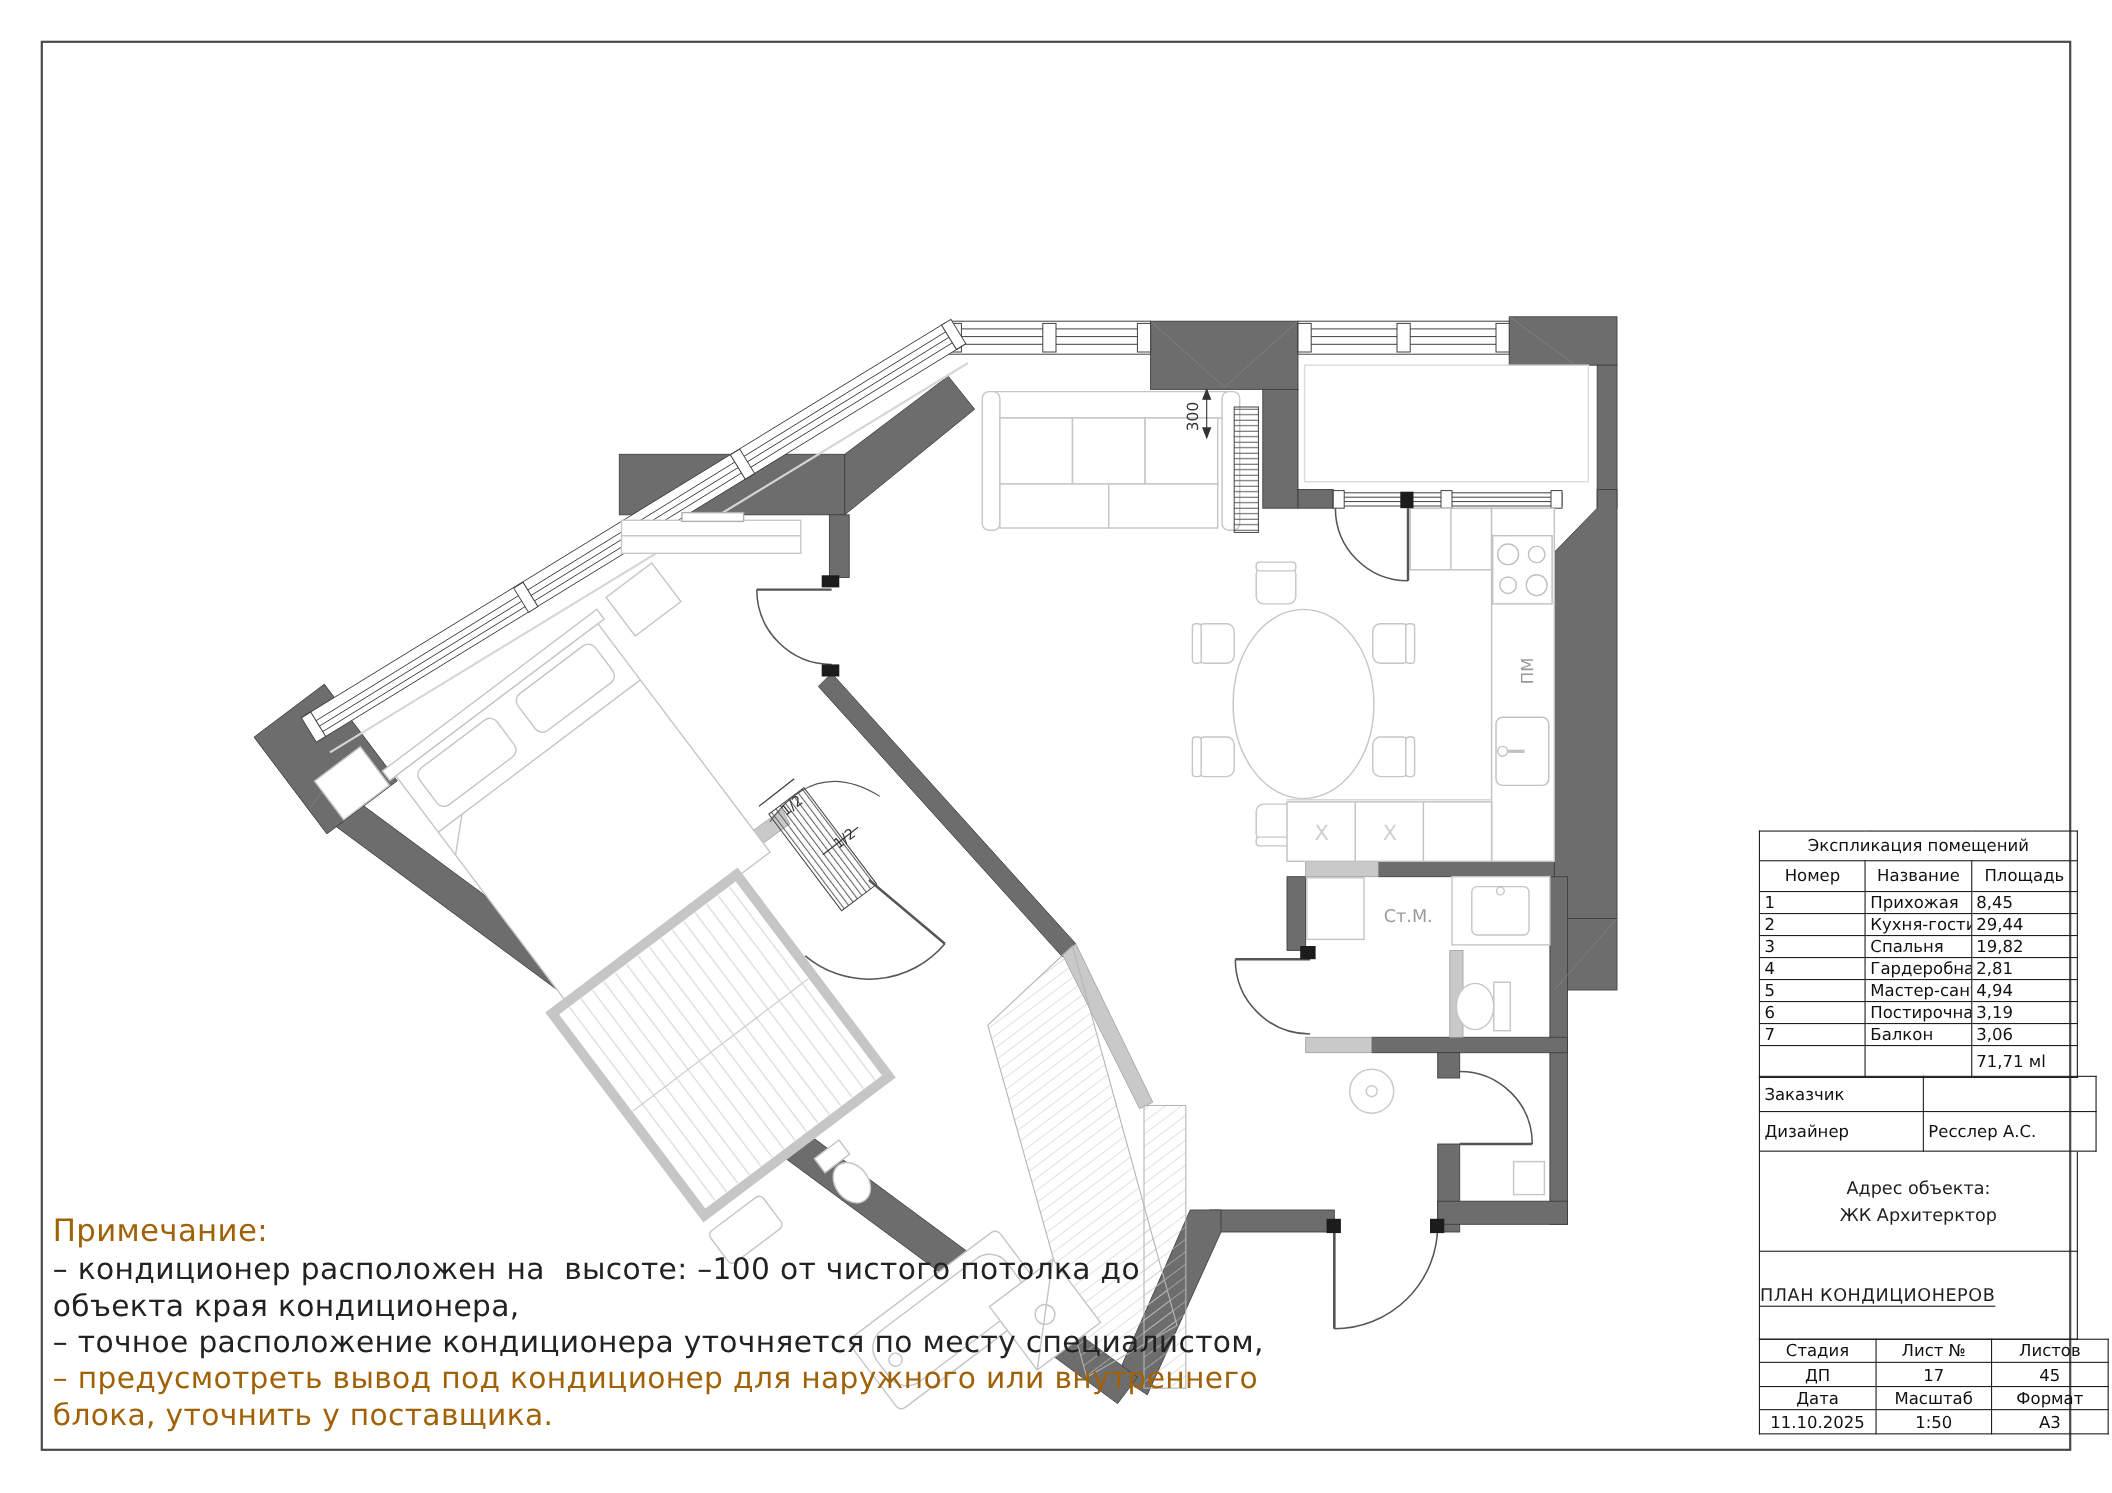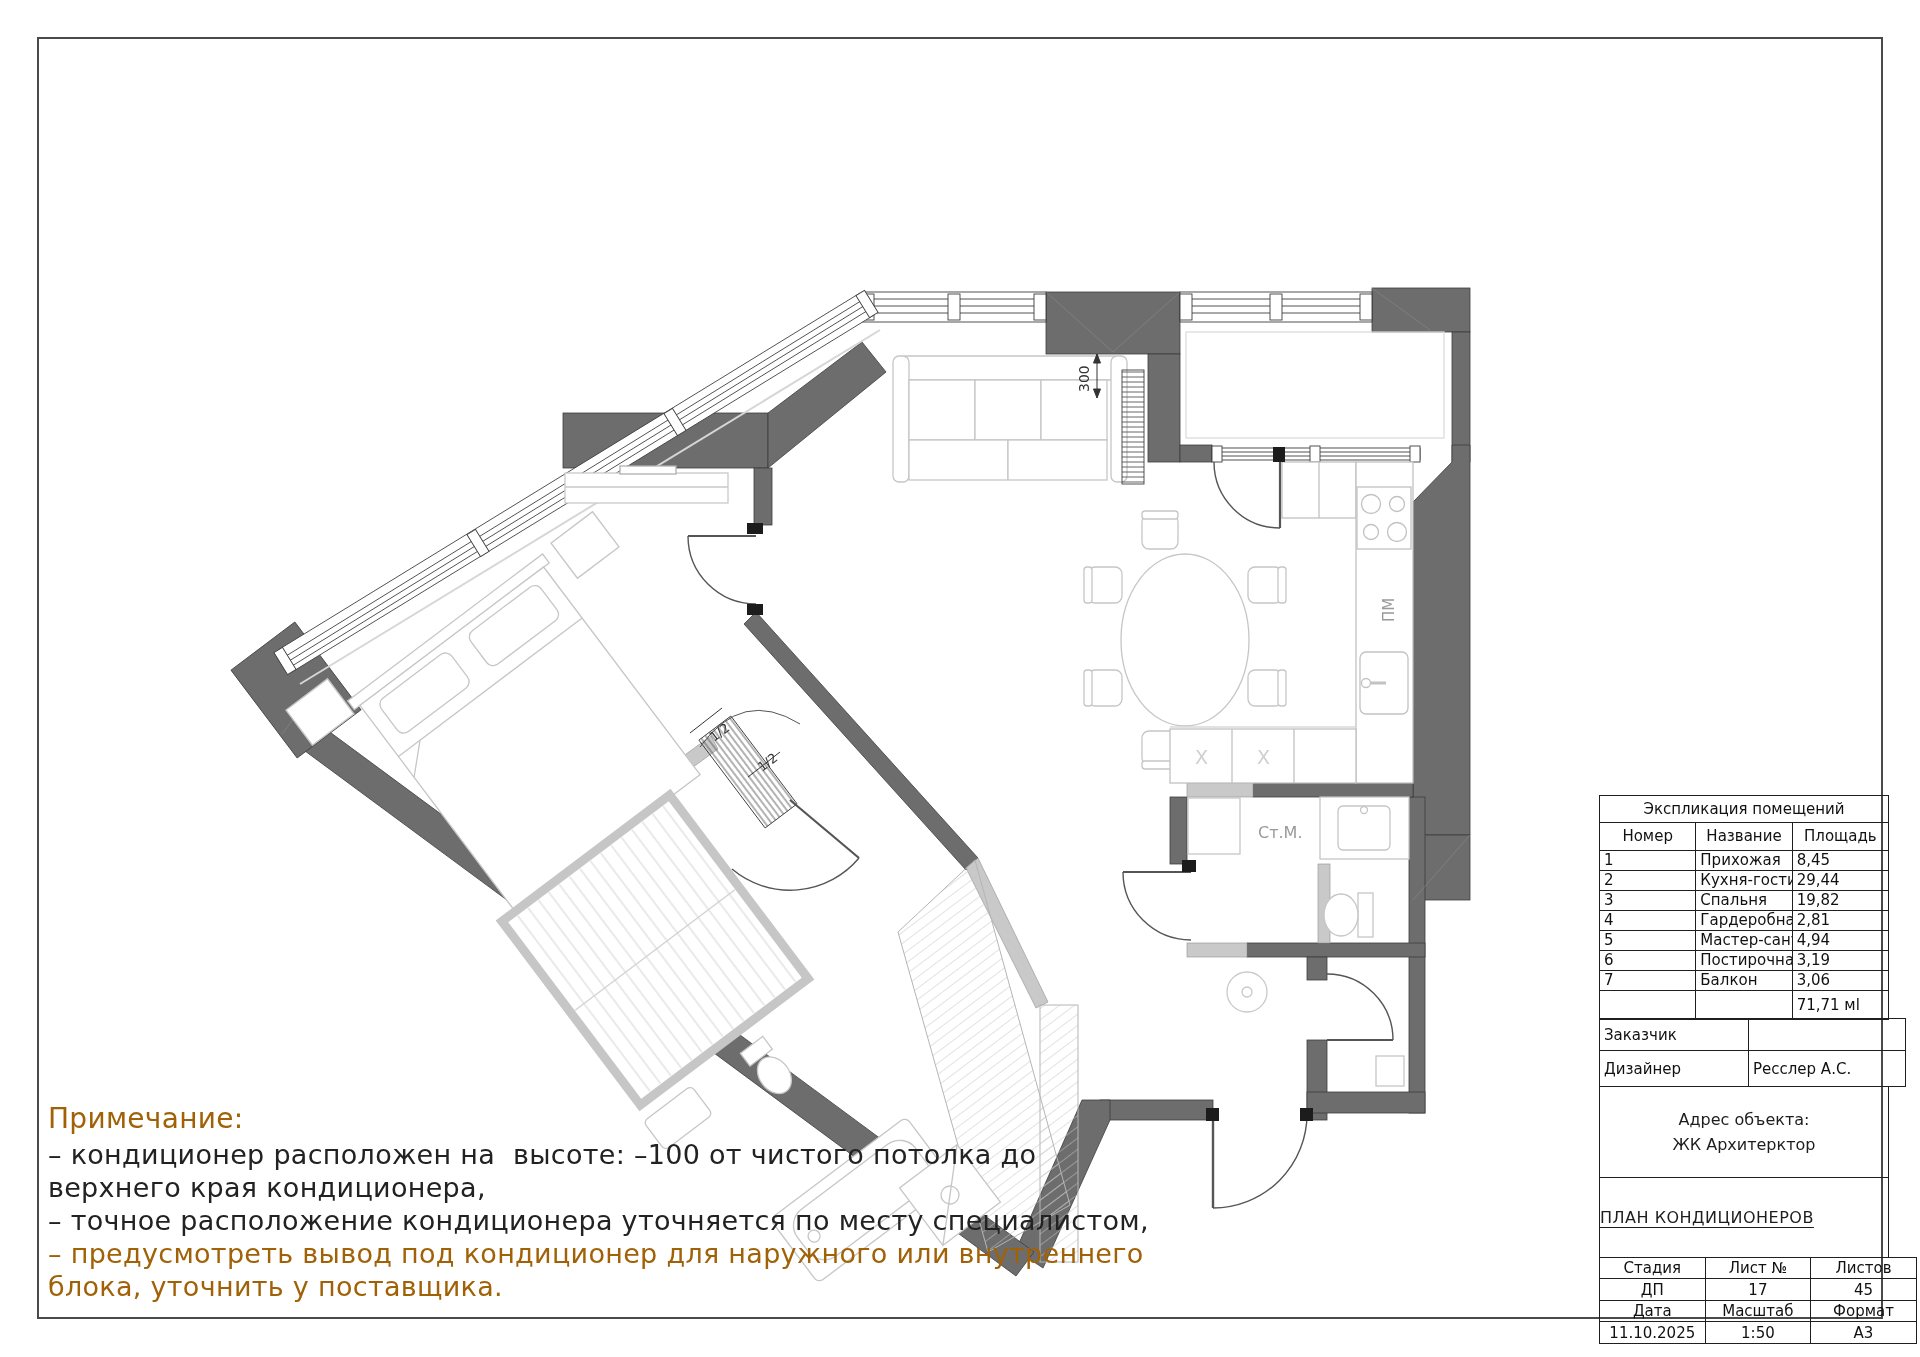--- a/index.html
+++ b/index.html
@@ -6,21 +6,21 @@
   body{width:1920px;height:1357px;position:relative;overflow:hidden;
        font-family:"DejaVu Sans","Liberation Sans",sans-serif;color:#1d1d1d;}
   #plan-svg{position:absolute;left:0;top:0;}
   
   .notes{position:absolute;left:48px;top:1102px;width:1080px;}
   .notes div{font-size:27px;line-height:33px;letter-spacing:.3px;white-space:pre;}
   .notes .n-title{font-size:28px;margin-bottom:3px;}
   .red{color:#a16207;}
   .blk{color:#222;}
   
-  .tblock{position:absolute;left:1583px;top:796px;width:290px;padding-left:16px;}
+  .tblock{position:absolute;left:1583px;top:756px;width:290px;padding-left:16px;}
   .tblock table{border-collapse:collapse;table-layout:fixed;width:290px;margin-top:-1.4px;}
   .tblock td{border:1.4px solid #1f1f1f;font-size:15px;color:#111;
              padding:0 4px;overflow:hidden;white-space:nowrap;}
   table.expl td.c0{width:73px;}
   table.expl td.c1{width:115px;}
   table.expl td.c2{width:96px;}
   .t-title td{height:26px;text-align:center;}
   .t-head td{height:27px;text-align:center;}
   .t-row td{height:19px;}
   .t-total td{height:28px;}
@@ -333,21 +333,21 @@
     <text x="1195" y="764" font-size="19" fill="#cfcfcf">X</text>
     <text x="1257" y="764" font-size="19" fill="#cfcfcf">X</text>
     <text transform="translate(714,742) rotate(-37)" font-size="13" fill="#333">1/2</text>
     <text transform="translate(762,772) rotate(-37)" font-size="13" fill="#333">1/2</text>
   </g>
 </svg>
 
 <div class="notes">
   <div class="n-title red">Примечание:</div>
   <div class="blk">– кондиционер расположен на  высоте: –100 от чистого потолка до</div>
-  <div class="blk">верхнего края кондиционера,</div>
+  <div class="blk">объекта края кондиционера,</div>
   <div class="blk">– точное расположение кондиционера уточняется по месту специалистом,</div>
   <div class="red">– предусмотреть вывод под кондиционер для наружного или внутреннего</div>
   <div class="red">блока, уточнить у поставщика.</div>
 </div>
 
 <div class="tblock">
   <table class="expl">
     <tbody>
         <tr class="t-title">
           <td colspan="3">Экспликация помещений</td>

